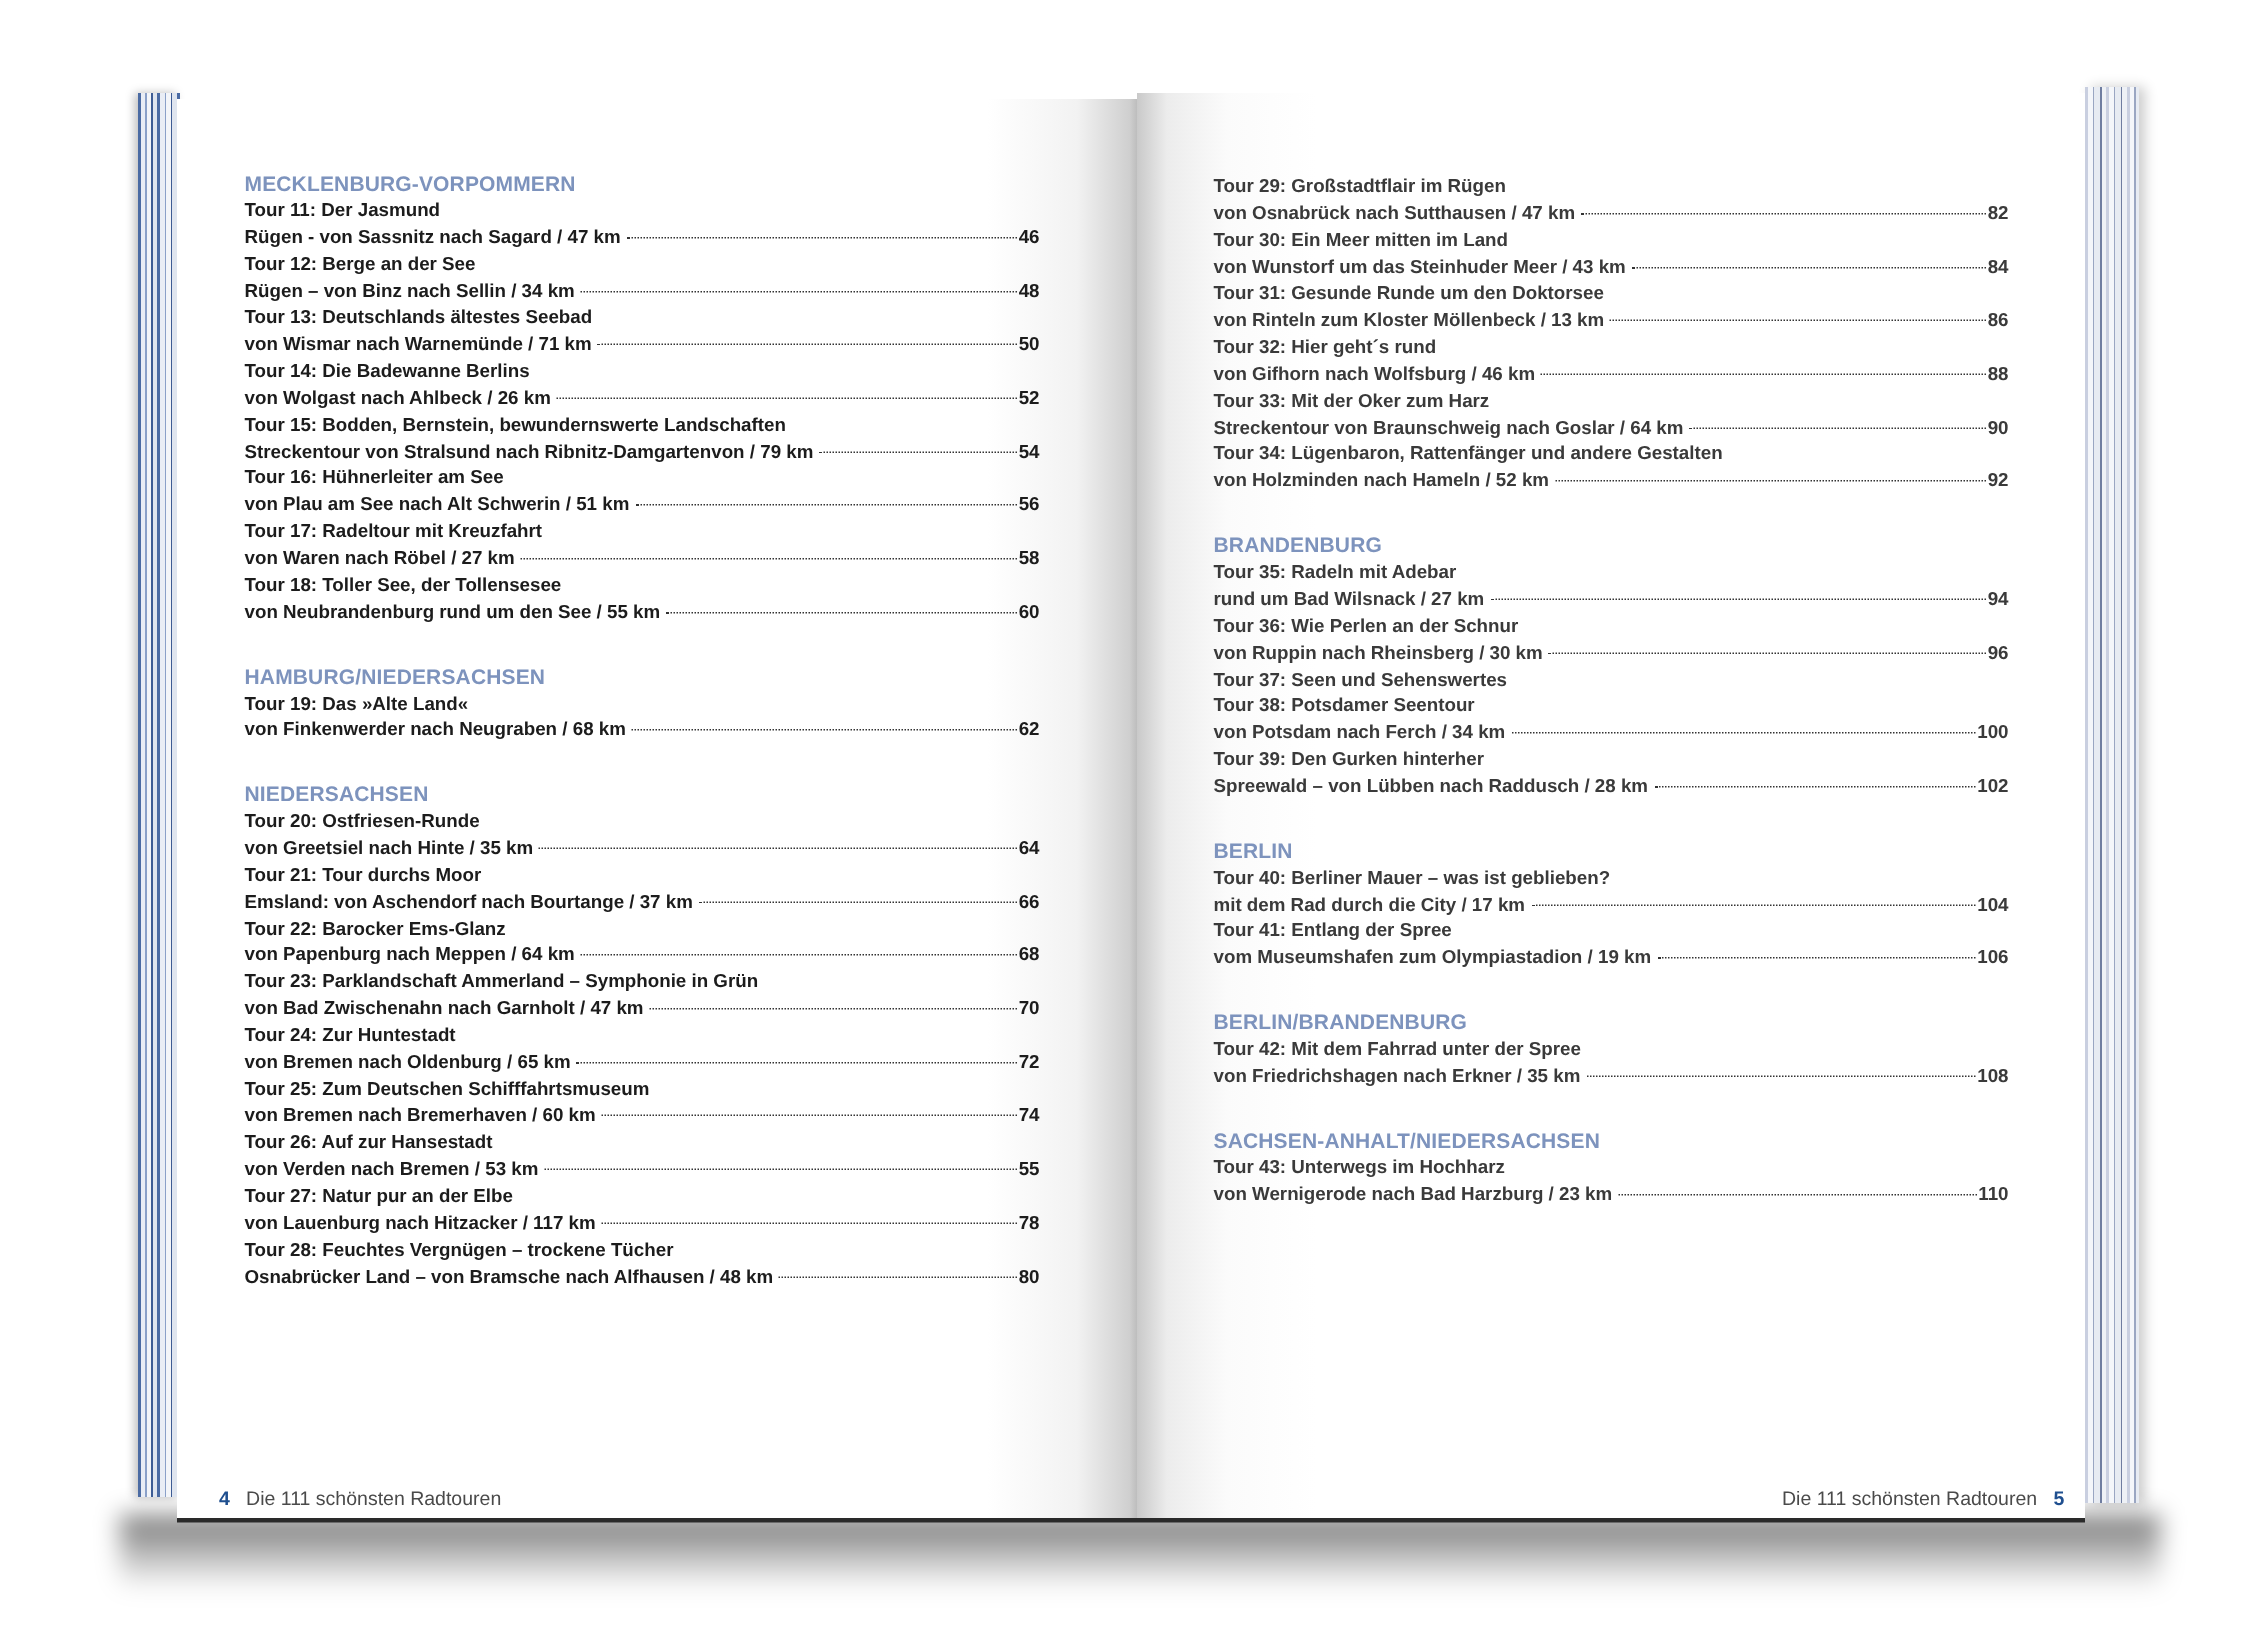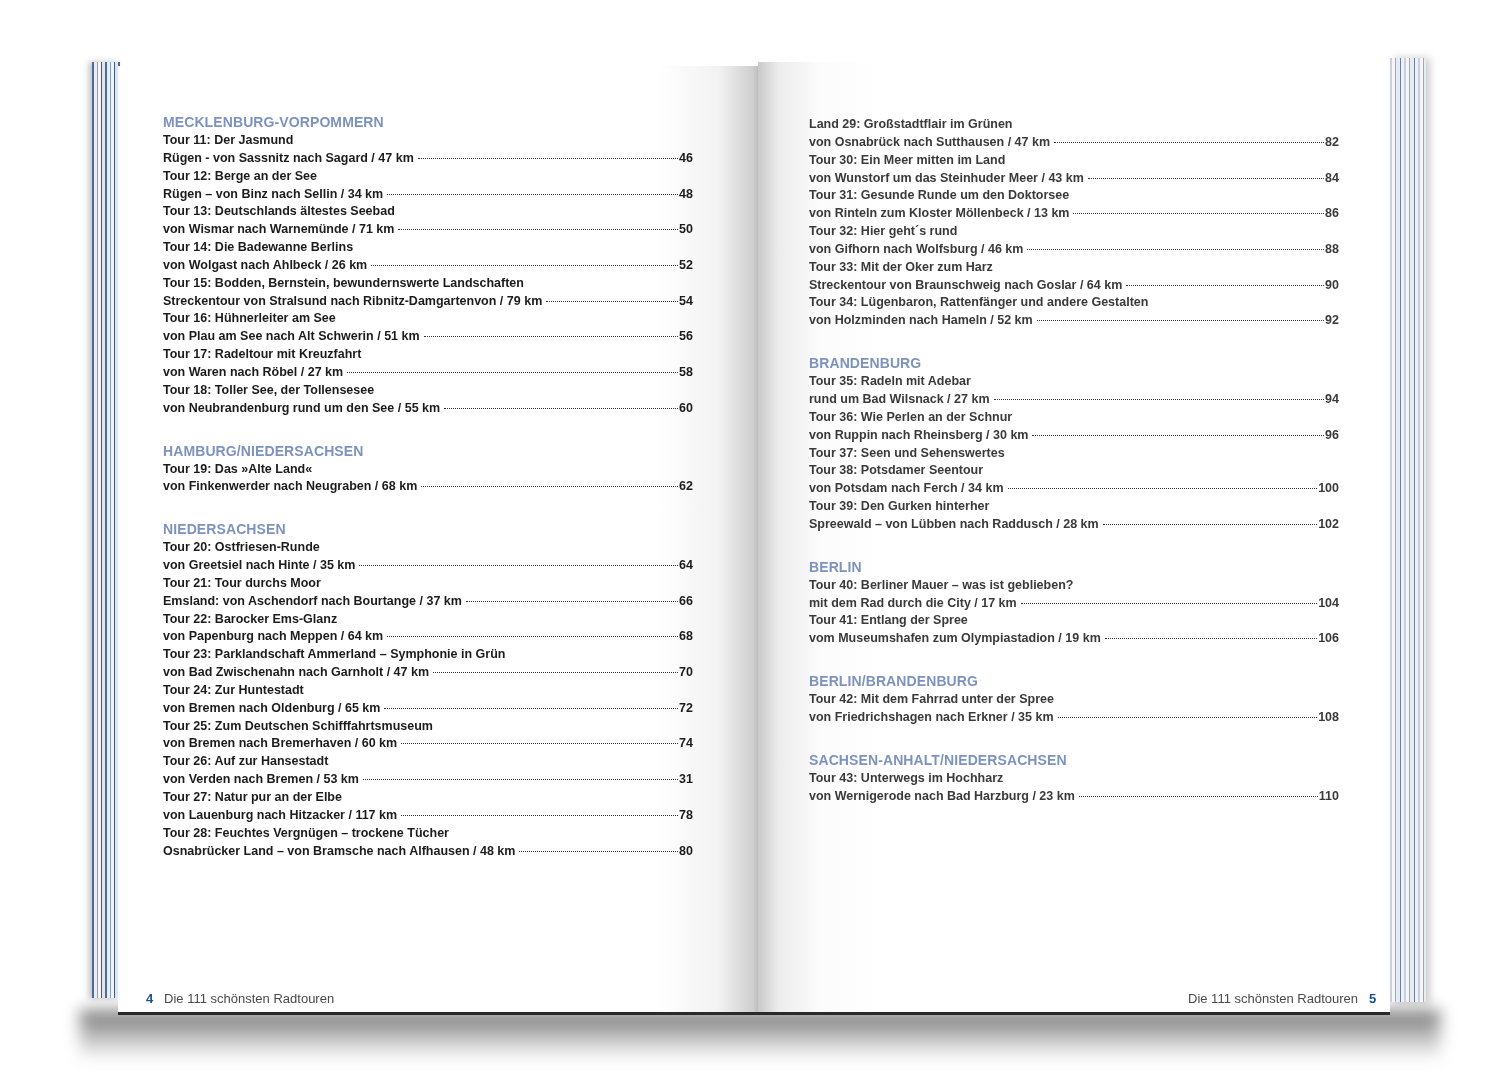--- a/index.html
+++ b/index.html
@@ -175,39 +175,39 @@
         <div class="entry-title">Tour 25: Zum Deutschen Schifffahrtsmuseum</div>
         <div class="entry-line">
           <span class="text">von Bremen nach Bremerhaven / 60 km</span>
           <span class="dots"></span>
           <span class="pagenum">74</span>
         </div>
         <div class="entry-title">Tour 26: Auf zur Hansestadt</div>
         <div class="entry-line">
           <span class="text">von Verden nach Bremen / 53 km</span>
           <span class="dots"></span>
-          <span class="pagenum">31</span>
+          <span class="pagenum">55</span>
         </div>
         <div class="entry-title">Tour 27: Natur pur an der Elbe</div>
         <div class="entry-line">
           <span class="text">von Lauenburg nach Hitzacker / 117 km</span>
           <span class="dots"></span>
           <span class="pagenum">78</span>
         </div>
         <div class="entry-title">Tour 28: Feuchtes Vergnügen – trockene Tücher</div>
         <div class="entry-line">
           <span class="text">Osnabrücker Land – von Bramsche nach Alfhausen / 48 km</span>
           <span class="dots"></span>
           <span class="pagenum">80</span>
         </div>
       </div>
     </div>
   <div class="col col-right" id="col-right">
       <div class="section">
-        <div class="entry-title">Land 29: Großstadtflair im Grünen</div>
+        <div class="entry-title">Tour 29: Großstadtflair im Rügen</div>
         <div class="entry-line">
           <span class="text">von Osnabrück nach Sutthausen / 47 km</span>
           <span class="dots"></span>
           <span class="pagenum">82</span>
         </div>
         <div class="entry-title">Tour 30: Ein Meer mitten im Land</div>
         <div class="entry-line">
           <span class="text">von Wunstorf um das Steinhuder Meer / 43 km</span>
           <span class="dots"></span>
           <span class="pagenum">84</span>

